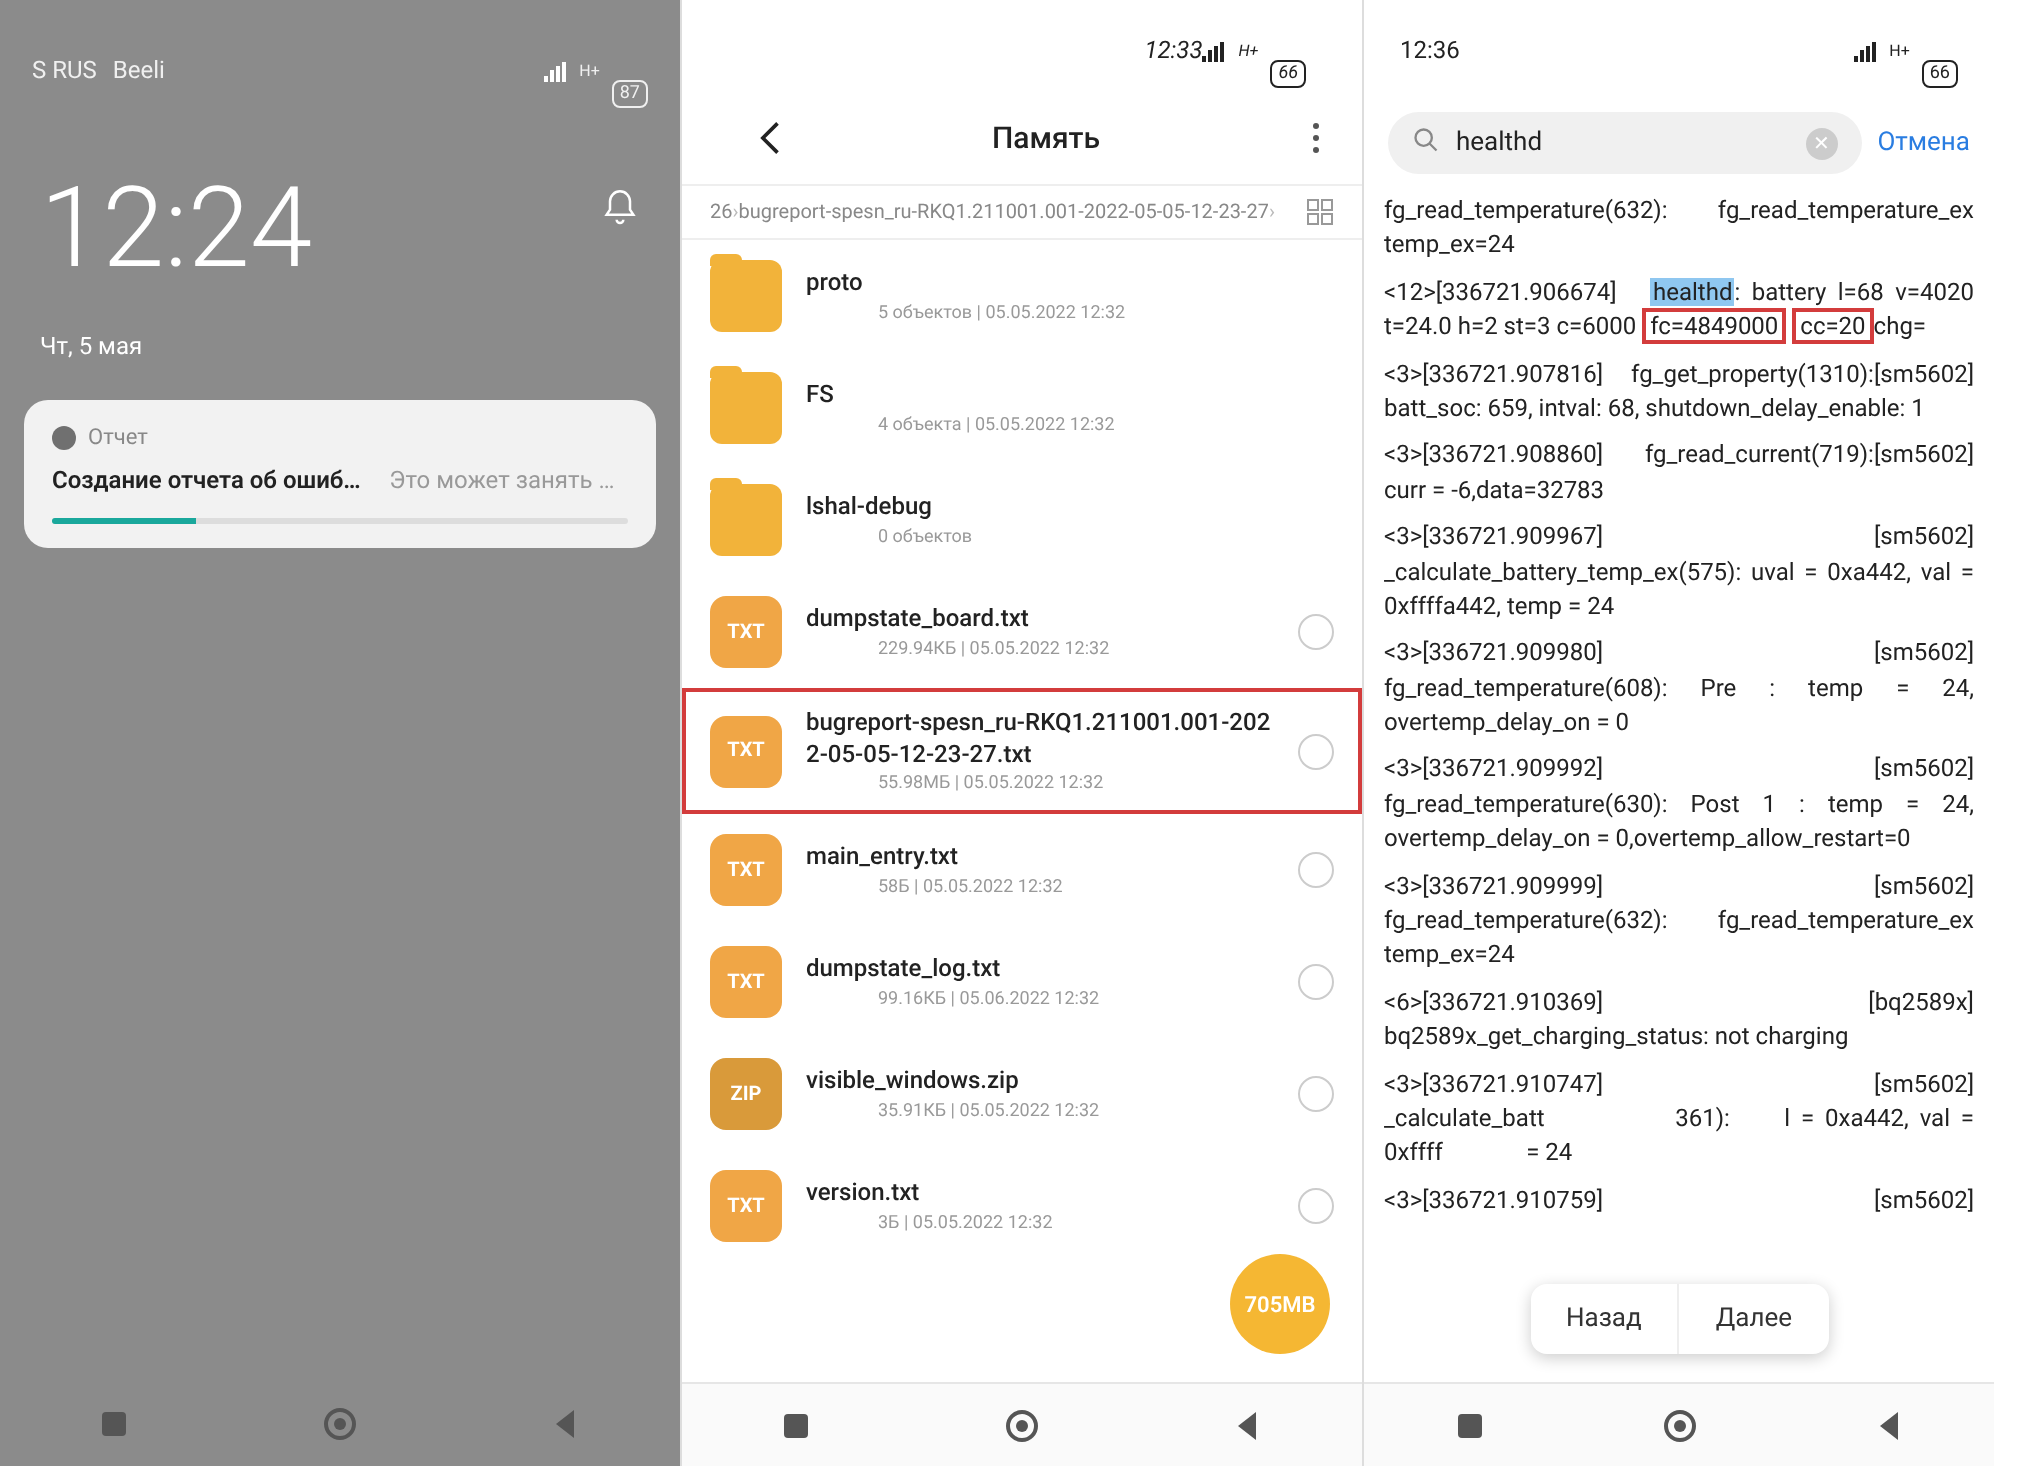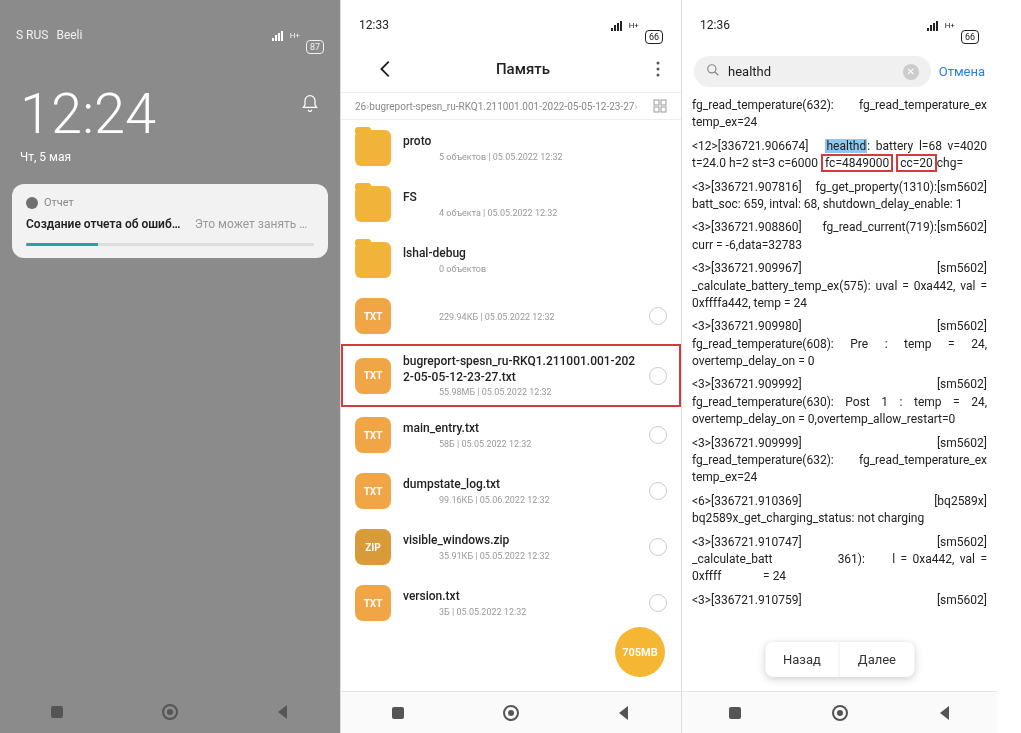--- a/index.html
+++ b/index.html
@@ -9,33 +9,33 @@
 .phone1 { width: 340px; background: #8b8b8b; color: #fff; }
 .phone2 { width: 341px; background: #fff; border-left: 1px solid #ddd; }
 .phone3 { width: 316px; background: #fff; border-left: 1px solid #ddd; }
 
 
 .p1-status { display: flex; justify-content: space-between; align-items: center; padding: 16px 16px; font-size: 12px; color: #f0f0f0; }
 .p1-status-left { display: flex; gap: 8px; }
 .p1-status-right { display: flex; gap: 6px; align-items: center; }
 .p1-clockrow { display: flex; align-items: flex-start; justify-content: space-between; padding: 16px 20px 8px 20px; }
 .p1-clock { font-size: 56px; font-weight: 300; line-height: 1; }
-.p1-date { font-size: 12px; margin-top: 8px; }
+.p1-date { font-size: 12px; margin-top: 24px; }
 .p1-bell { width: 20px; height: 20px; margin-top: 8px; }
 .p1-card { background: #f2f2f2; color: #333; border-radius: 12px; margin: 12px 12px; padding: 12px 14px; }
 .p1-card-top { display: flex; align-items: center; gap: 6px; font-size: 11px; color: #888; margin-bottom: 8px; }
 .p1-card-dot { width: 12px; height: 12px; border-radius: 50%; background: #707070; }
 .p1-card-body { display: flex; gap: 10px; font-size: 12px; }
 .p1-card-title { font-weight: 600; color: #222; white-space: nowrap; overflow: hidden; text-overflow: ellipsis; max-width: 160px; }
 .p1-card-sub { color: #999; white-space: nowrap; overflow: hidden; text-overflow: ellipsis; }
 .p1-progress { height: 3px; background: #ddd; margin-top: 12px; border-radius: 2px; overflow: hidden; }
 .p1-progress-fill { height: 100%; width: 25%; background: #1aa89c; }
 
 
-.p2-status { display: flex; justify-content: space-between; align-items: center; padding: 6px 18px; font-size: 12px; color: #222; }
+.p2-status { display: flex; justify-content: flex-end; align-items: center; padding: 6px 28px; font-size: 12px; color: #222; font-style: italic; }
 .p2-status-right { display: flex; gap: 6px; align-items: center; }
 .p2-header { display: flex; align-items: center; justify-content: space-between; padding: 8px 14px 12px 14px; margin-left: 20px; }
 .p2-back { width: 22px; height: 22px; }
 .p2-title { font-size: 15px; font-weight: 500; color: #222; }
 .p2-menu { width: 18px; height: 18px; }
 .p2-breadcrumb { display: flex; align-items: center; gap: 0; font-size: 10px; color: #888; padding: 6px 14px; border-top: 1px solid #eee; border-bottom: 1px solid #eee; white-space: nowrap; overflow: hidden; }
 .p2-bc-sep { color: #bbb; }
 .p2-bc-grid { width: 14px; height: 14px; margin-left: auto; flex-shrink: 0; }
 .p2-list { flex: 1; overflow-y: auto; }
 .p2-row { display: flex; align-items: center; gap: 12px; padding: 10px 14px; }
@@ -192,20 +192,21 @@
       <div class="p2-row">
         <div class="p2-icon folder"></div>
         <div class="p2-rowmain">
           <div class="p2-name">lshal-debug</div>
           <div class="p2-meta">0 объектов</div>
         </div>
       </div>
       <div class="p2-row">
         <div class="p2-icon txt">TXT</div>
         <div class="p2-rowmain">
+          <div class="p2-name">dumpstate_board.txt</div>
           <div class="p2-meta">229.94КБ | 05.05.2022 12:32</div>
         </div>
         <div class="p2-radio"></div>
       </div>
       <div class="p2-row highlight">
         <div class="p2-icon txt">TXT</div>
         <div class="p2-rowmain">
           <div class="p2-name">bugreport-spesn_ru-RKQ1.211001.001-2022-05-05-12-23-27.txt</div>
           <div class="p2-meta">55.98МБ | 05.05.2022 12:32</div>
         </div>

